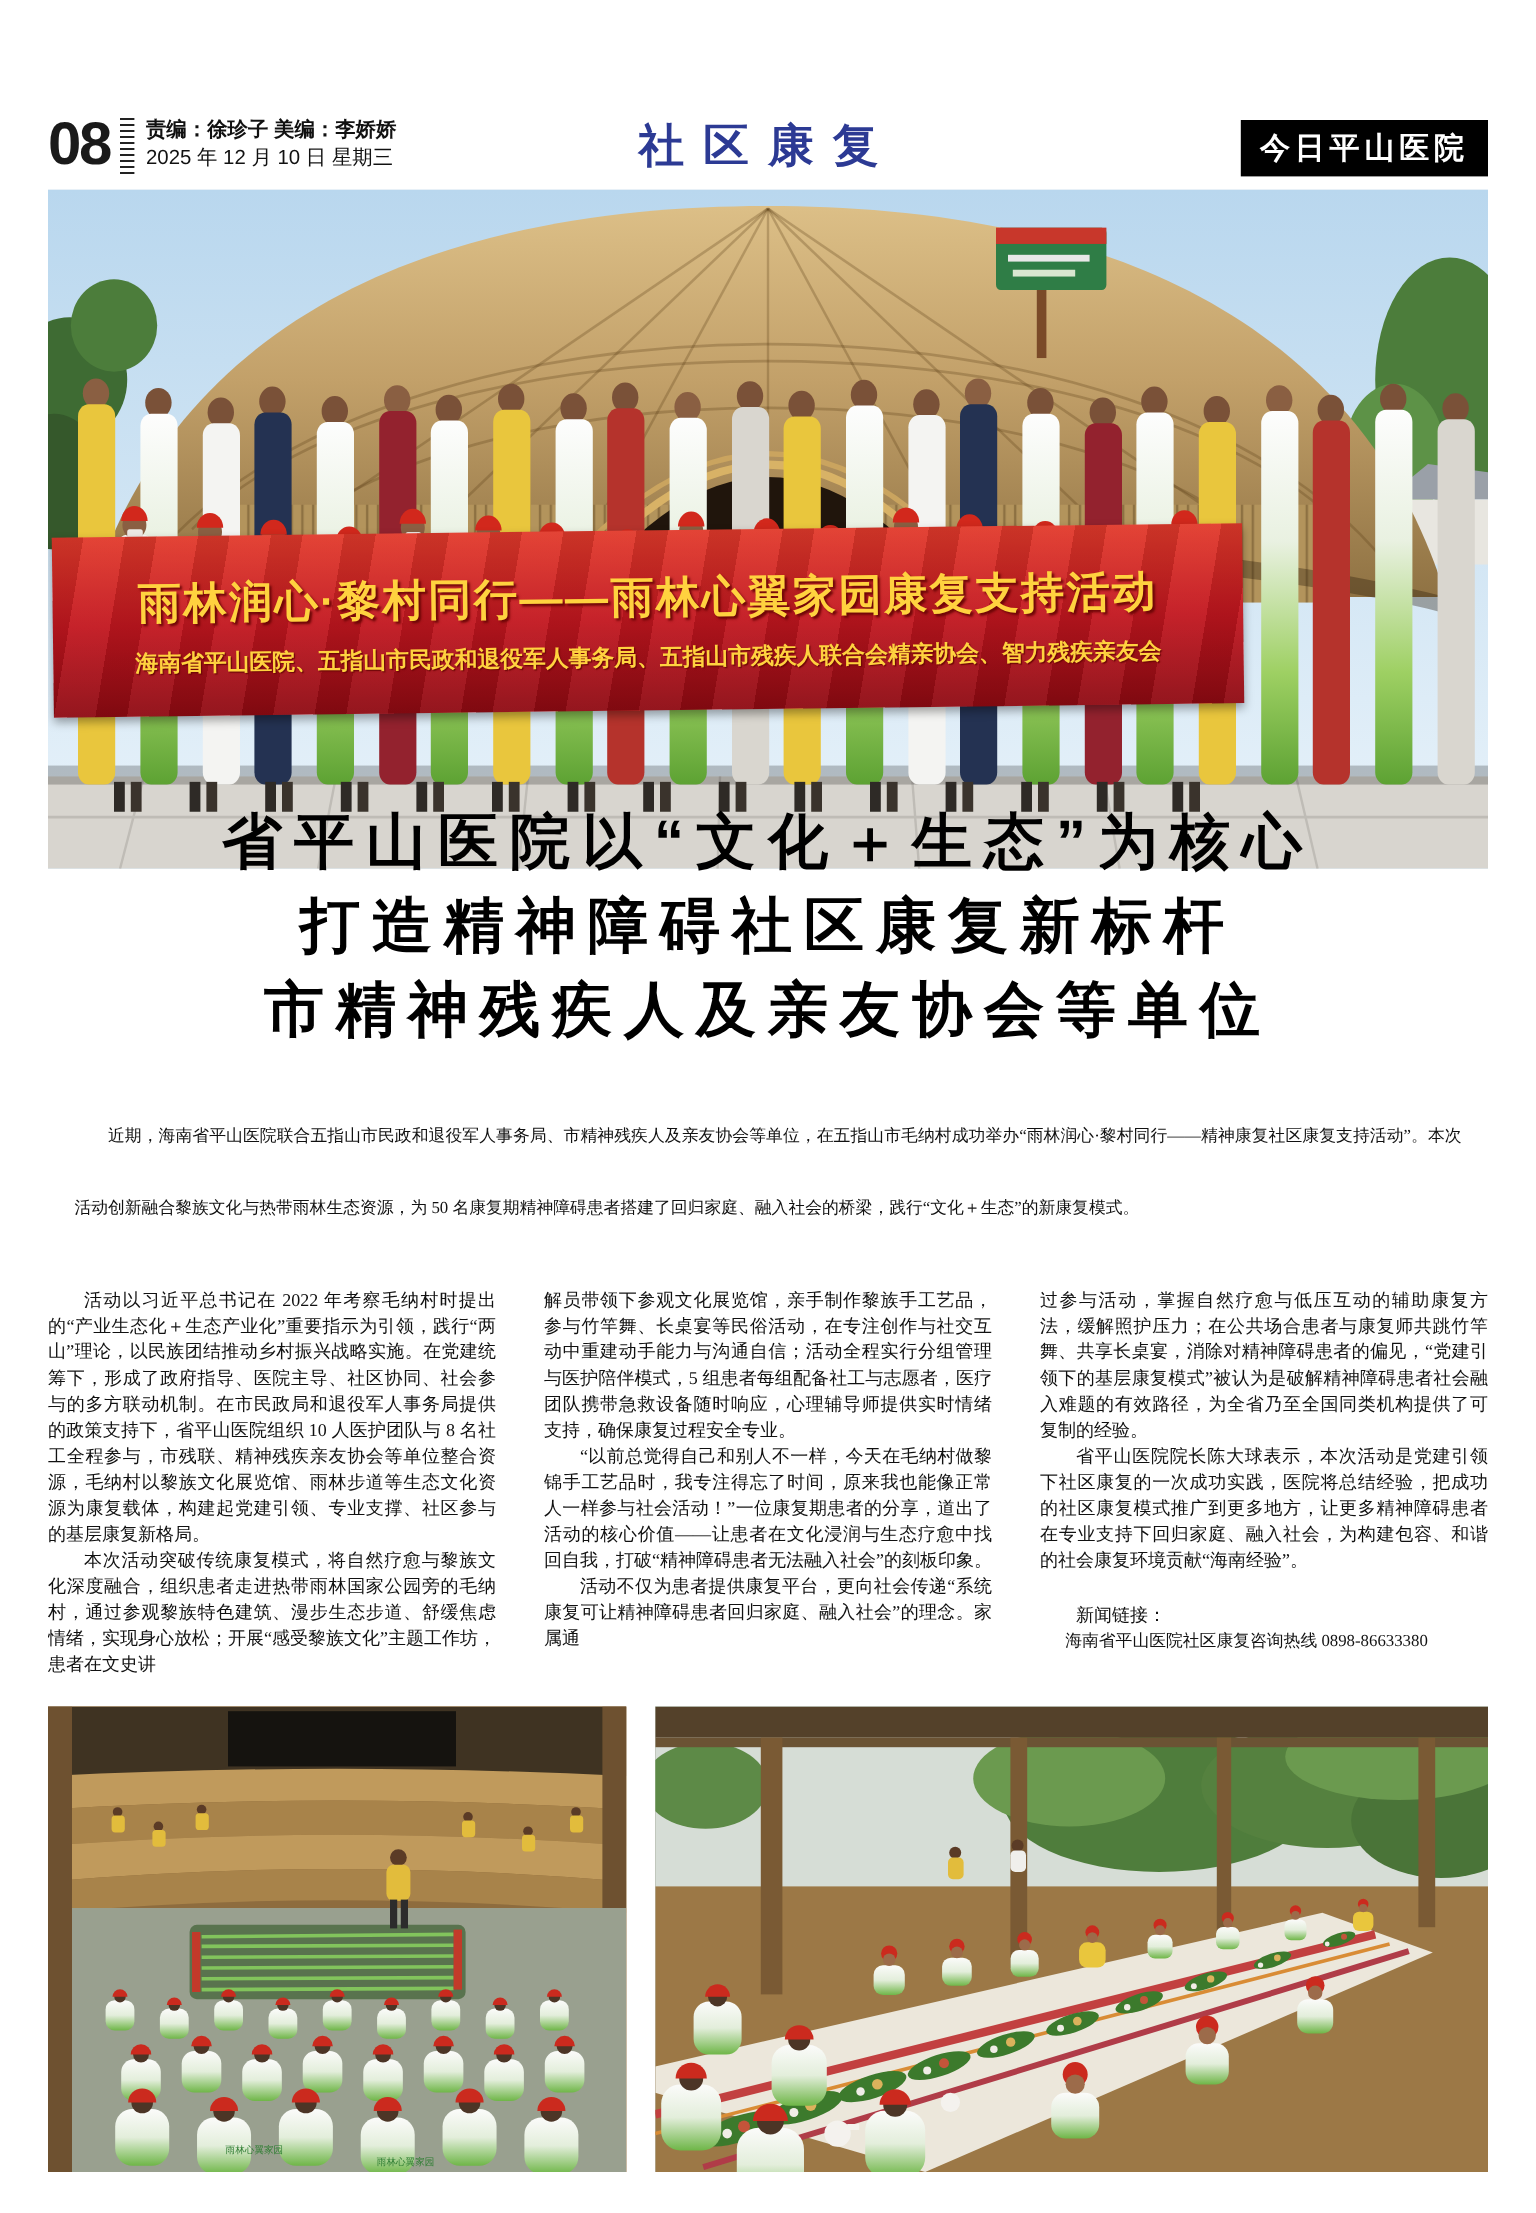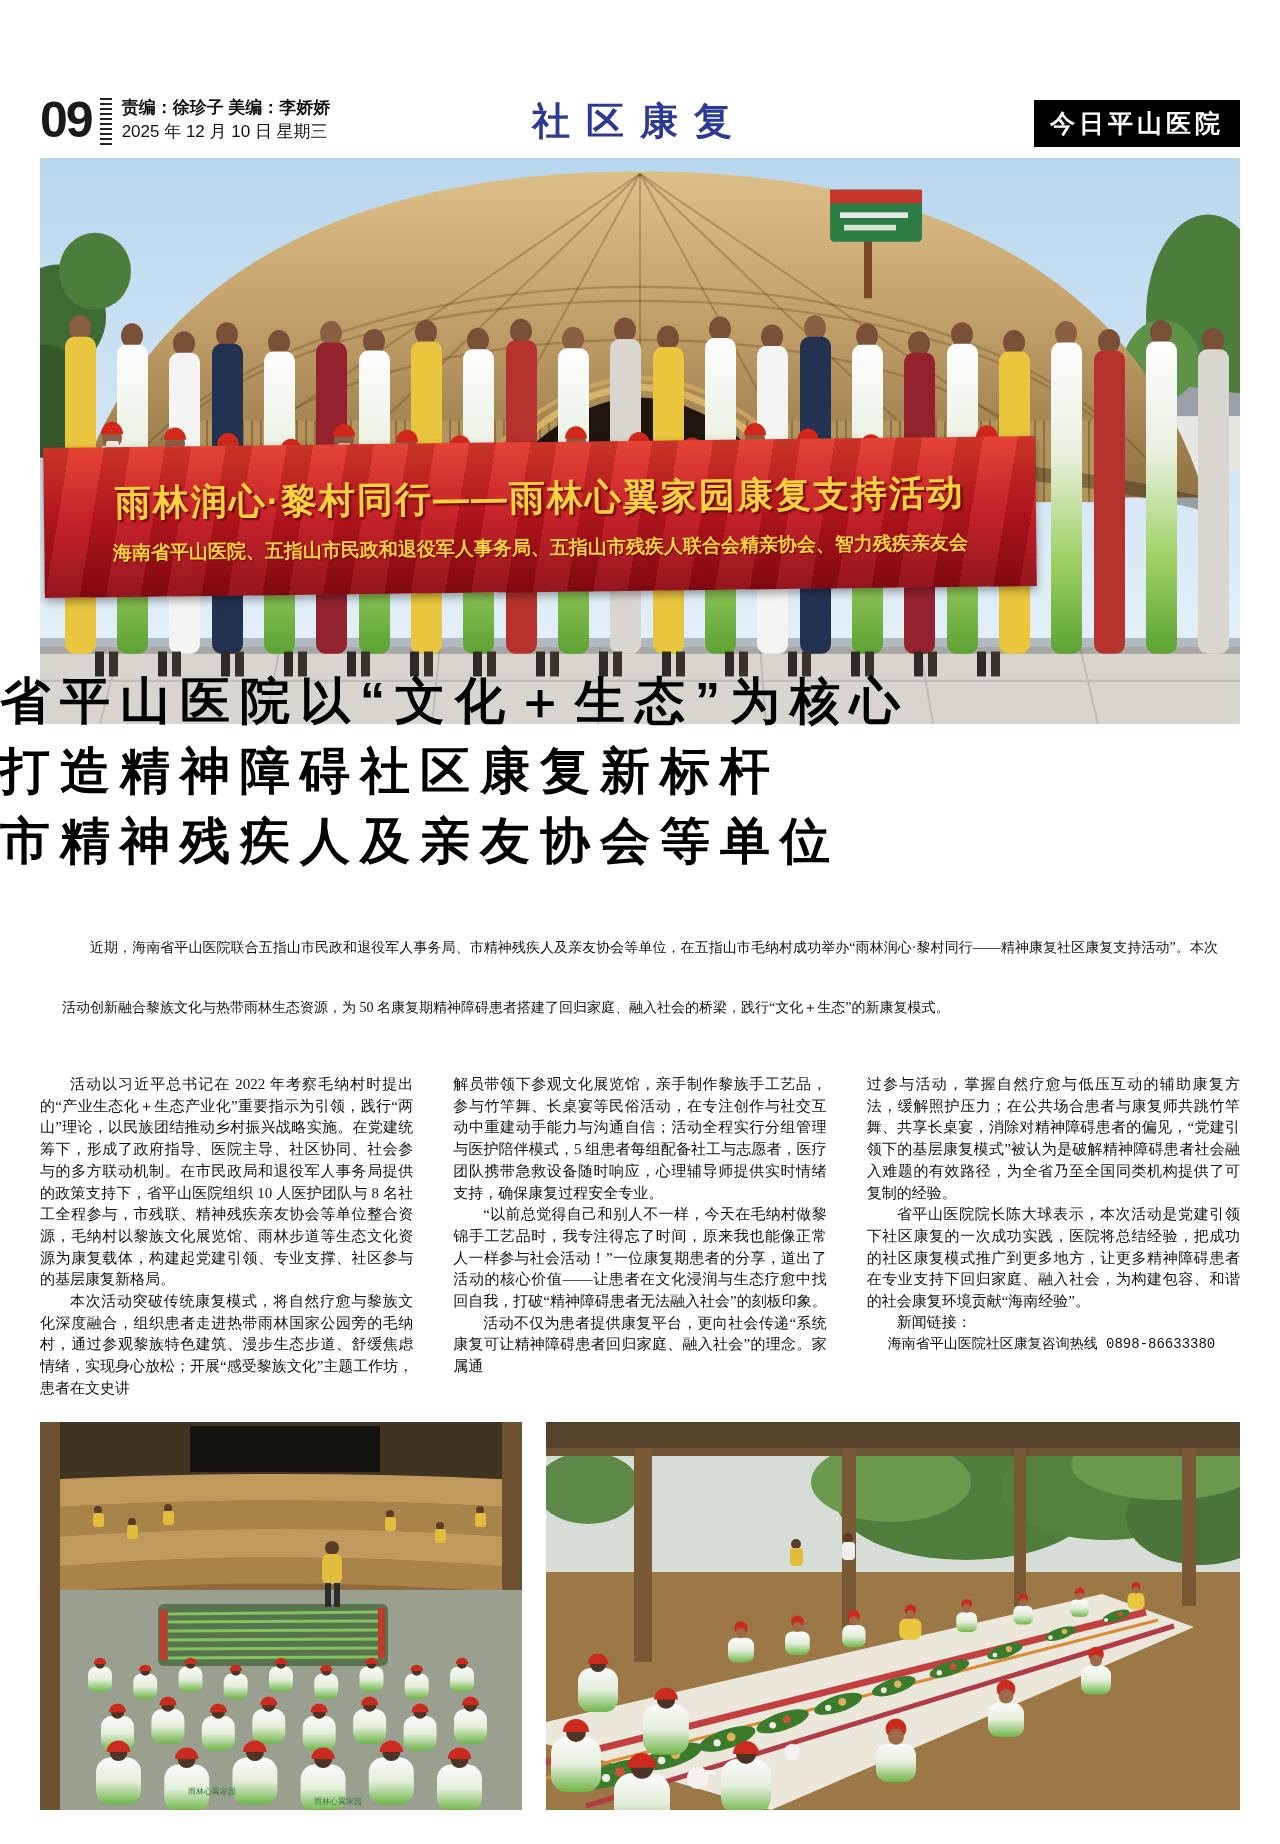--- a/index.html
+++ b/index.html
@@ -29,50 +29,50 @@
           box-shadow:0 4px 8px rgba(0,0,0,.35);
           display:flex;flex-direction:column;justify-content:center;align-items:center;z-index:3;}
   .banner::after{content:"";position:absolute;inset:0;
           background:repeating-linear-gradient(100deg,rgba(0,0,0,.10) 0 26px,rgba(255,255,255,.05) 26px 60px);}
   .banner-main{position:relative;z-index:2;font-family:"Liberation Sans",sans-serif;font-weight:900;
           font-size:36px;letter-spacing:2px;color:#ffd23f;white-space:nowrap;text-shadow:2px 2px 2px #6d0606;}
   .banner-sub{position:relative;z-index:2;font-family:"Liberation Sans",sans-serif;font-weight:bold;
           font-size:19px;color:#ffd23f;margin-top:12px;white-space:nowrap;text-shadow:1px 1px 1px #6d0606;}
 
   
-  .headline{position:absolute;left:0;width:1280px;top:666px;text-align:left;
+  .headline{position:absolute;left:0;width:1280px;top:666px;text-align:center;
           font-family:"Liberation Sans",sans-serif;font-weight:900;color:#000;}
   .headline div{font-size:50px;line-height:70px;letter-spacing:10px;white-space:nowrap;}
 
   
   .intro{position:absolute;left:62px;width:1156px;top:918px;
          font-size:14px;line-height:60px;font-weight:normal;text-align:justify;text-indent:2em;}
 
   
   .columns{position:absolute;left:40px;top:1074px;width:1200px;height:340px;display:flex;gap:40px;overflow:hidden;}
   .col{flex:1;font-size:15px;line-height:21.7px;text-align:justify;}
   .col p{margin:0;text-indent:2em;}
   .col p.cont{text-indent:0;}
-  .newslink{font-family:Liberation Mono, monospace;}
+  .newslink{margin-top:24px;}
   .newslink .nl-label{padding-left:2em;}
   .newslink .nl-hotline{padding-left:1.5em;font-size:14px;white-space:nowrap;}
 
   
   .photo-bl{position:absolute;left:40px;top:1422px;width:482px;height:388px;overflow:hidden;background:#8e6c3e;}
   .photo-br{position:absolute;left:546px;top:1422px;width:694px;height:388px;overflow:hidden;background:#96a08c;}
   .photo-bl svg,.photo-br svg{position:absolute;inset:0;width:100%;height:100%;}
 </style>
 </head>
 <body>
 
 <div class="page">
 
   <div class="header">
     <div class="hdr-left">
-      <div class="pagenum">09</div>
+      <div class="pagenum">08</div>
       <div class="dashes"></div>
       <div class="edbox">
         <div class="edline">责编：徐珍子 美编：李娇娇</div>
         <div class="dateline">2025 年 12 月 10 日 星期三</div>
       </div>
     </div>
     <div class="section-title">社区康复</div>
     <div class="masthead">今日平山医院</div>
   </div>
 

